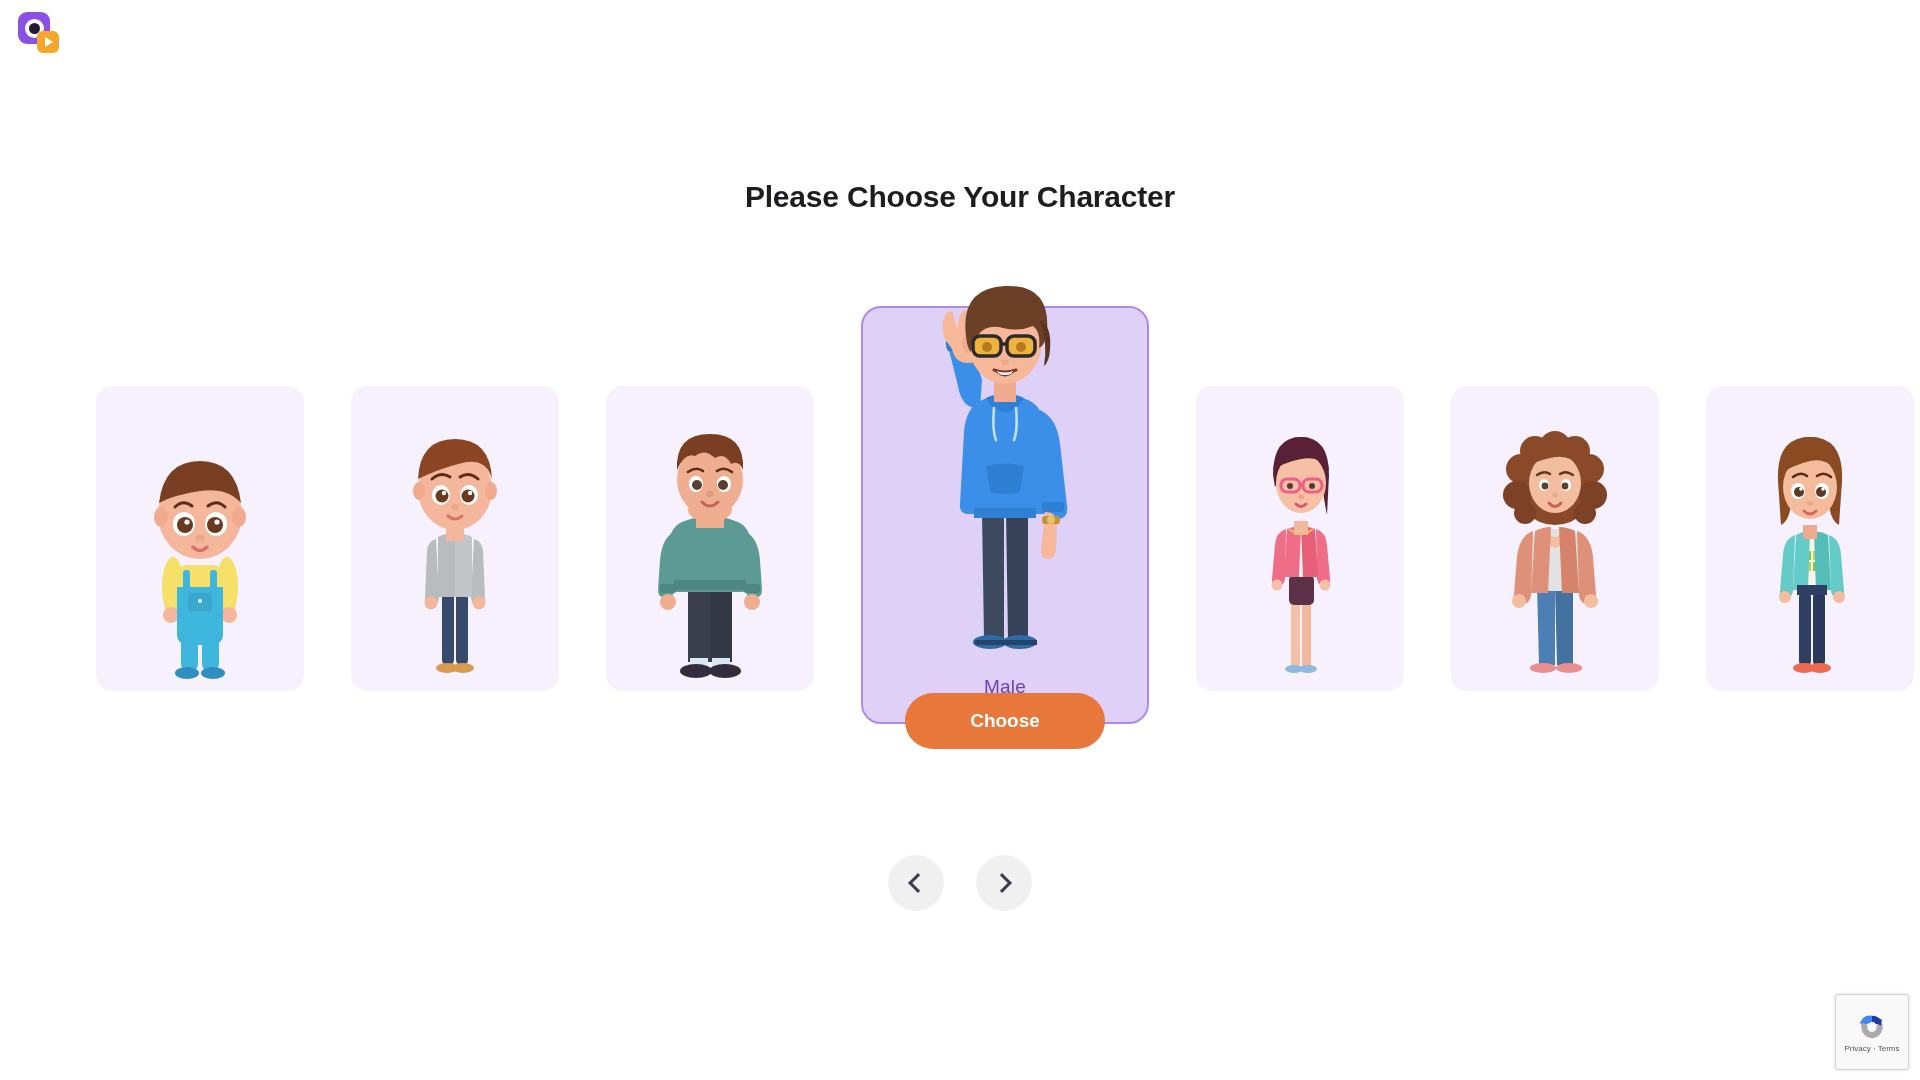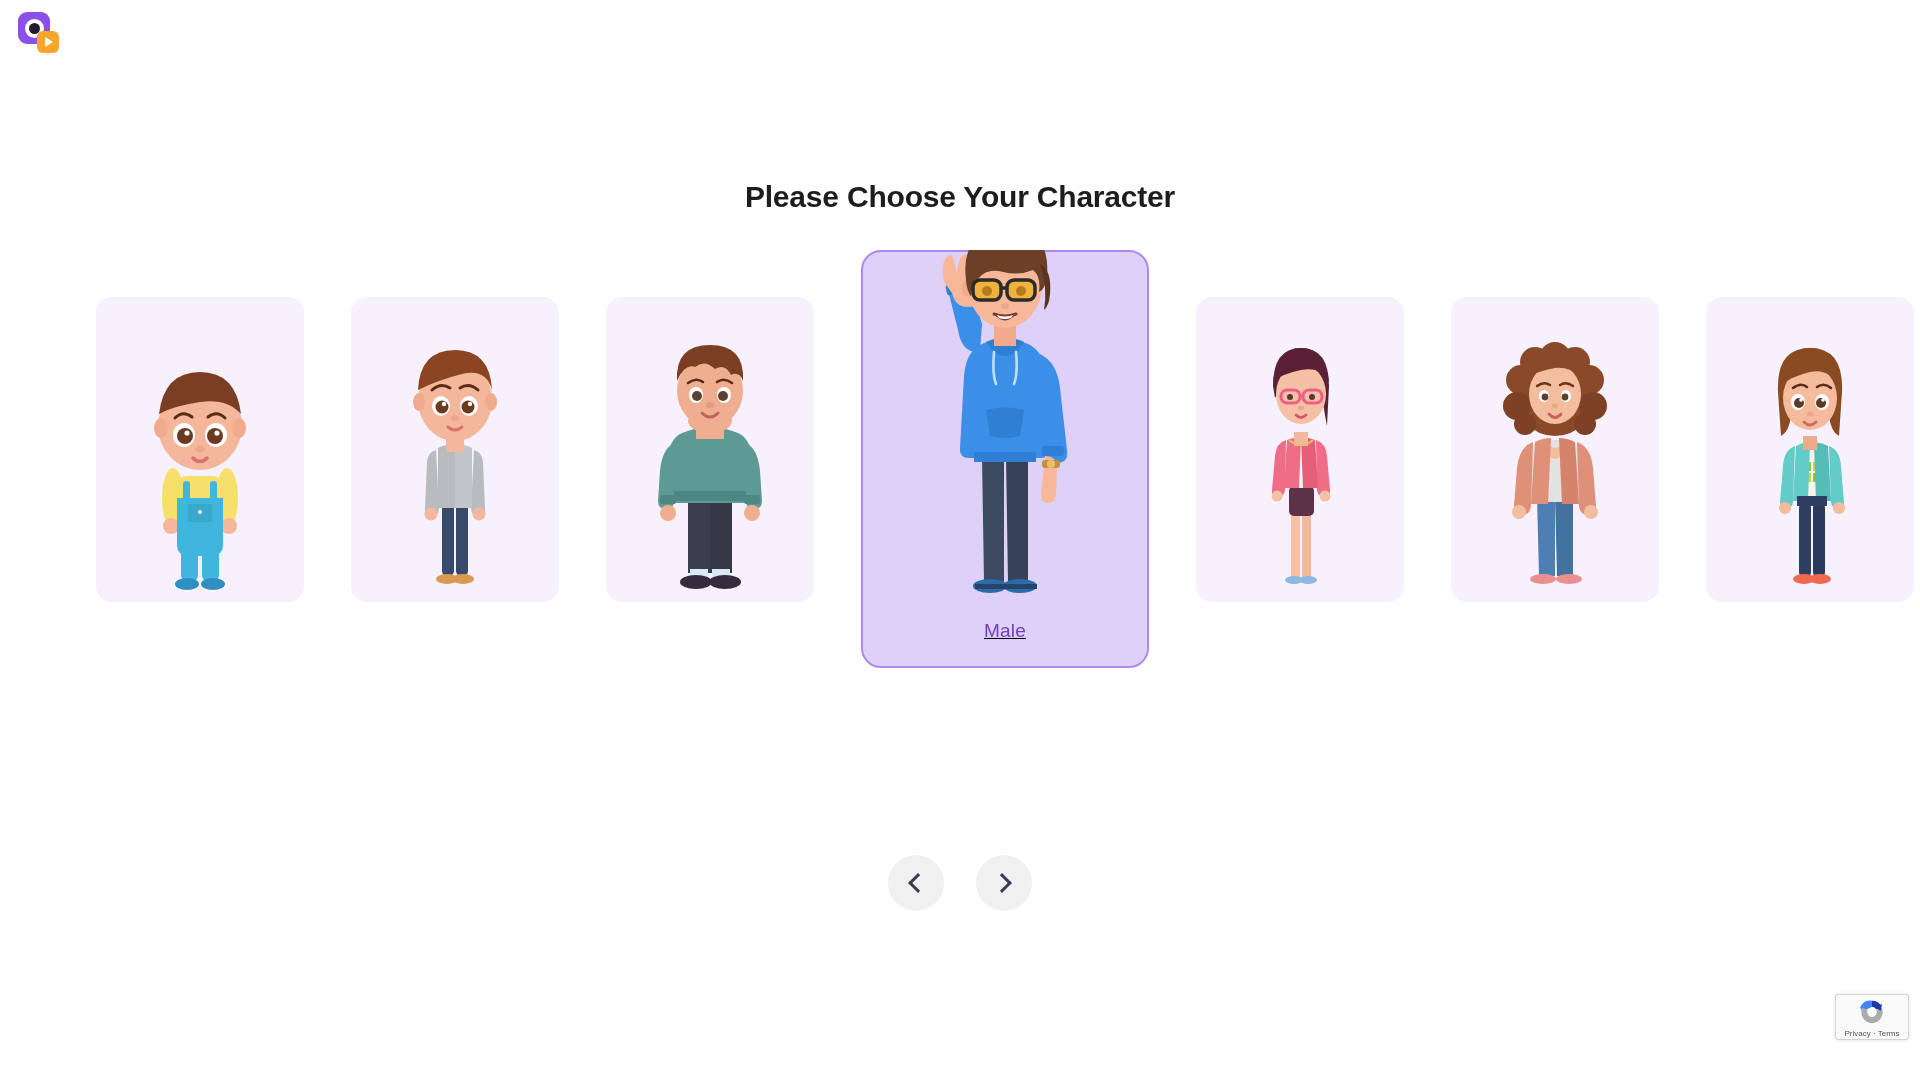--- a/index.html
+++ b/index.html
@@ -45,21 +45,21 @@
     letter-spacing: -0.2px; color: #1d1d1f;
   }
 
   
   .carousel {
     position: absolute; left: 0; top: 250px; width: 1920px; height: 530px;
     overflow: hidden;
   }
   .track {
     position: absolute; left: 96px; top: 0;
-    display: flex; align-items: flex-start; gap: 47px; height: 530px; text-decoration: underline;
+    display: flex; align-items: center; gap: 47px; height: 530px;
   }
 
   .card {
     position: relative; flex: 0 0 auto;
     width: 208px; height: 305px;
     background: #f6f1fd; border-radius: 16px;
     display: flex; align-items: flex-end; justify-content: center;
     margin-top: 47px;
   }
 
@@ -107,21 +107,21 @@
 
   
   .footer {
     position: absolute; left: 0; top: 1040px; width: 1920px;
     text-align: center; font-size: 18px; color: #d9d9d9;
   }
 
   
   .recaptcha {
     position: absolute; left: 1835px; top: 994px;
-    width: 74px; height: 46px; background: #f9f9f9;
+    width: 74px; height: 76px; background: #f9f9f9;
     border: 1px solid #d3d3d3; border-radius: 3px;
     box-shadow: 0 0 4px rgba(0,0,0,.12);
     display: flex; flex-direction: column; align-items: center; justify-content: center;
   }
   .recaptcha .rc-txt { font-size: 8px; color: #555; margin-top: 2px; white-space: nowrap; }
 </style>
 </head>
 <body>
 
 <div id="app">
@@ -289,20 +289,21 @@
               <circle cx="97" cy="67" r="5" fill="#b57a1e"></circle>
               <circle cx="131" cy="67" r="5" fill="#b57a1e"></circle>
 
               <ellipse cx="115" cy="82" rx="4" ry="3" fill="#eda88c"></ellipse>
               <path d="M104 90 q11 13 22 0 q-11 5 -22 0z" fill="#7d3a34"></path>
               <path d="M104 90 q11 4 22 0" stroke="#7d3a34" stroke-width="3" fill="none" stroke-linecap="round"></path>
               <path d="M107 91 q8 3 16 0 l-2 3 q-6 2 -12 0z" fill="#fff"></path>
             </svg>
           </div>
           <div class="sel-name">Male</div>
+          <button class="choose-btn">Choose</button>
         </div>
       </div>
 
       <div class="card">
         <div class="charwrap">
           <svg width="150" height="262" viewBox="0 0 150 262">
             <rect x="66" y="176" width="9" height="66" fill="#f6c0a6"></rect>
             <rect x="77" y="176" width="9" height="66" fill="#f2b89d"></rect>
             <ellipse cx="69" cy="244" rx="9" ry="4" fill="#8fb8e0"></ellipse>
             <ellipse cx="83" cy="244" rx="9" ry="4" fill="#8fb8e0"></ellipse>

